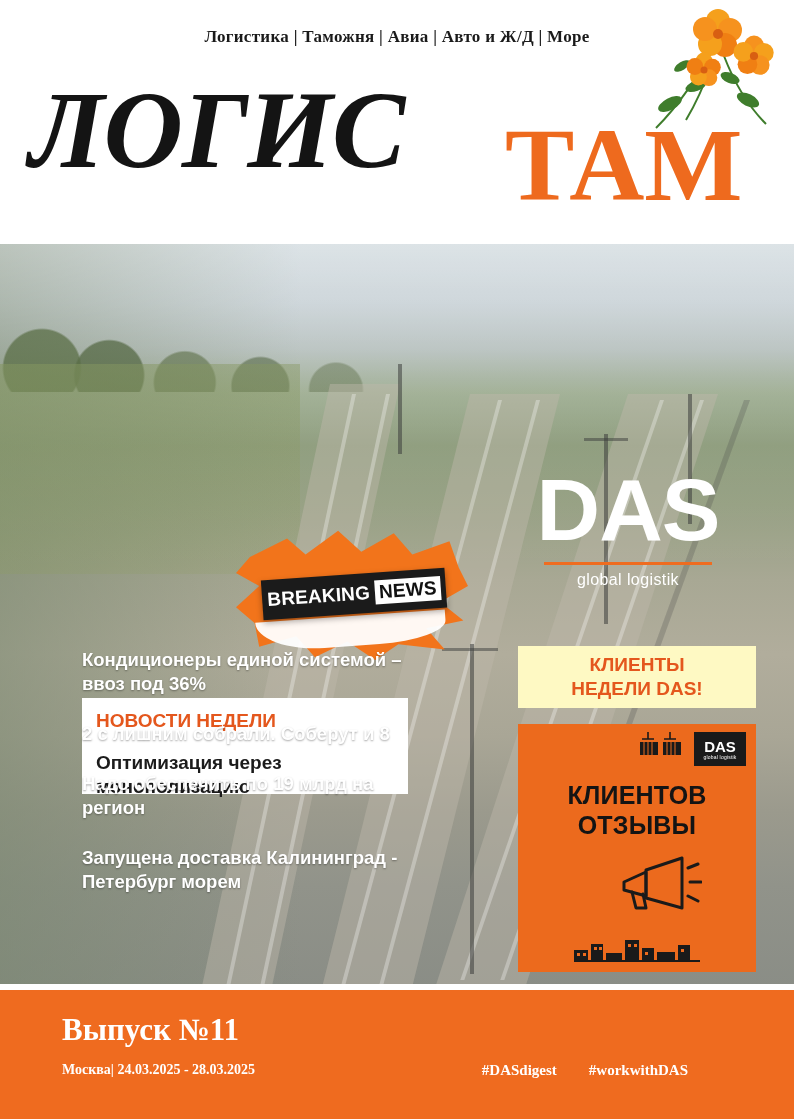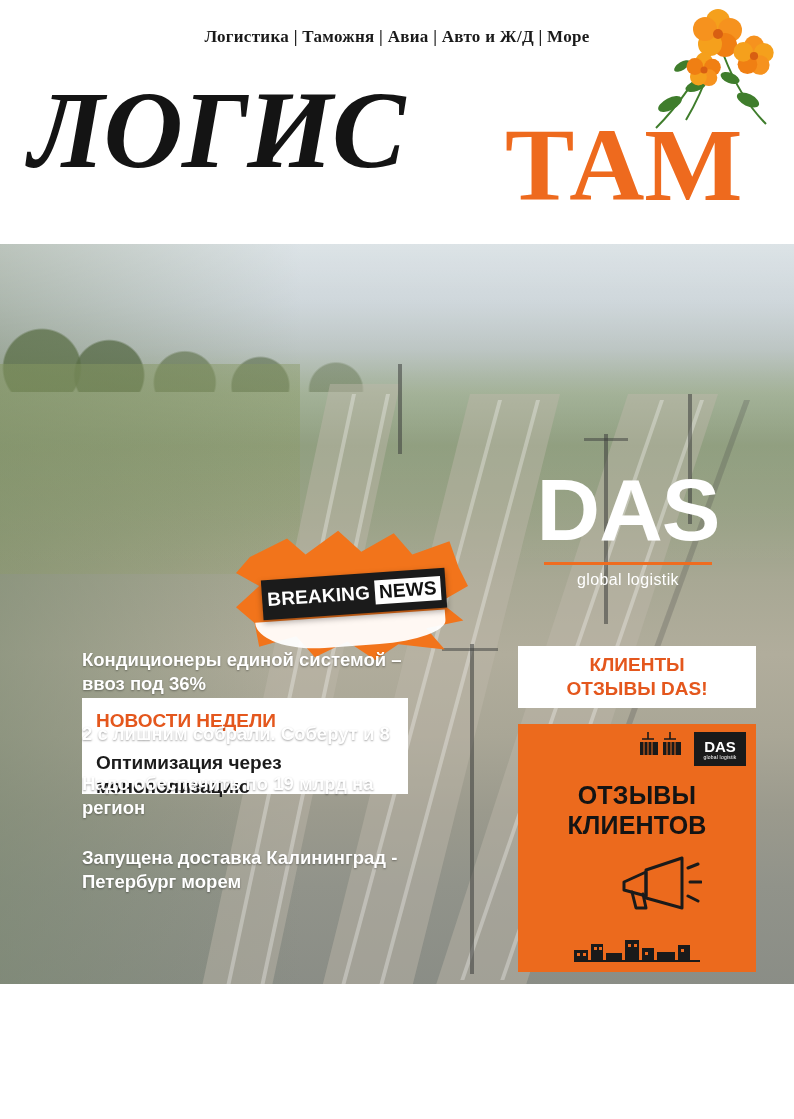--- a/index.html
+++ b/index.html
@@ -286,21 +286,21 @@
   }
   .hl:last-child { margin-bottom: 0; }
 
   
   .clients-banner {
     position: absolute;
     left: 518px;
     top: 402px;
     width: 238px;
     height: 62px;
-    background: #ffffff;
+    background: #fef9c3;
     display: flex;
     flex-direction: column;
     align-items: center;
     justify-content: center;
     color: #e4571d;
     font-weight: bold;
     font-size: 19px;
     line-height: 24px;
     text-align: center;
   }
@@ -519,21 +519,21 @@
 
     <div class="headlines">
       <div class="hl">Кондиционеры единой системой – ввоз под 36%</div>
       <div class="hl">2 с лишним собрали. Соберут и 8</div>
       <div class="hl">Надо обеспечить по 19 млрд на регион</div>
       <div class="hl">Запущена доставка Калининград - Петербург морем</div>
     </div>
 
     <div class="clients-banner">
       <div>КЛИЕНТЫ</div>
-      <div>ОТЗЫВЫ DAS!</div>
+      <div>НЕДЕЛИ DAS!</div>
     </div>
 
     <div class="reviews">
 
       <div class="containers">
         <svg viewBox="0 0 54 32" width="54" height="32" aria-hidden="true">
           <g stroke="#1a1a1a" stroke-width="1.6" fill="none">
             <path d="M12 0 L12 7 M34 0 L34 7"></path>
             <path d="M6 7 L18 7 M28 7 L40 7"></path>
           </g>
@@ -544,22 +544,22 @@
           </g>
         </svg>
       </div>
 
       <div class="reviews-logo">
         <span class="l1">DAS</span>
         <span class="l2">global logistik</span>
       </div>
 
       <div class="reviews-title">
+        <div>КЛИЕНТОВ</div>
         <div>ОТЗЫВЫ</div>
-        <div>КЛИЕНТОВ</div>
       </div>
 
       <div class="megaphone">
         <svg viewBox="0 0 86 62" width="86" height="62" aria-hidden="true">
           <g fill="none" stroke="#1a1a1a" stroke-width="3" stroke-linejoin="round" stroke-linecap="round">
             <path d="M8 30 L30 20 L30 44 L8 38 Z"></path>
             <path d="M30 18 L66 6 L66 56 L30 46 Z"></path>
             <path d="M16 40 L20 56 L30 56 L27 42"></path>
             <path d="M72 16 L82 12 M74 30 L85 30 M72 44 L82 49"></path>
           </g>
@@ -588,13 +588,21 @@
             <rect x="71" y="16" width="3" height="3"></rect>
               <rect x="107" y="13" width="3" height="3"></rect>
           </g>
         </svg>
       </div>
     </div>
   </div>
 
   <div class="strip-top"></div>
 
+  <div class="footer">
+    <div class="issue">Выпуск №11</div>
+    <div class="issue-meta">Москва| 24.03.2025 - 28.03.2025</div>
+    <div class="tags">
+      <span>#DASdigest</span>
+      <span>#workwithDAS</span>
+    </div>
+  </div>
 </div>
 
 </body></html>

